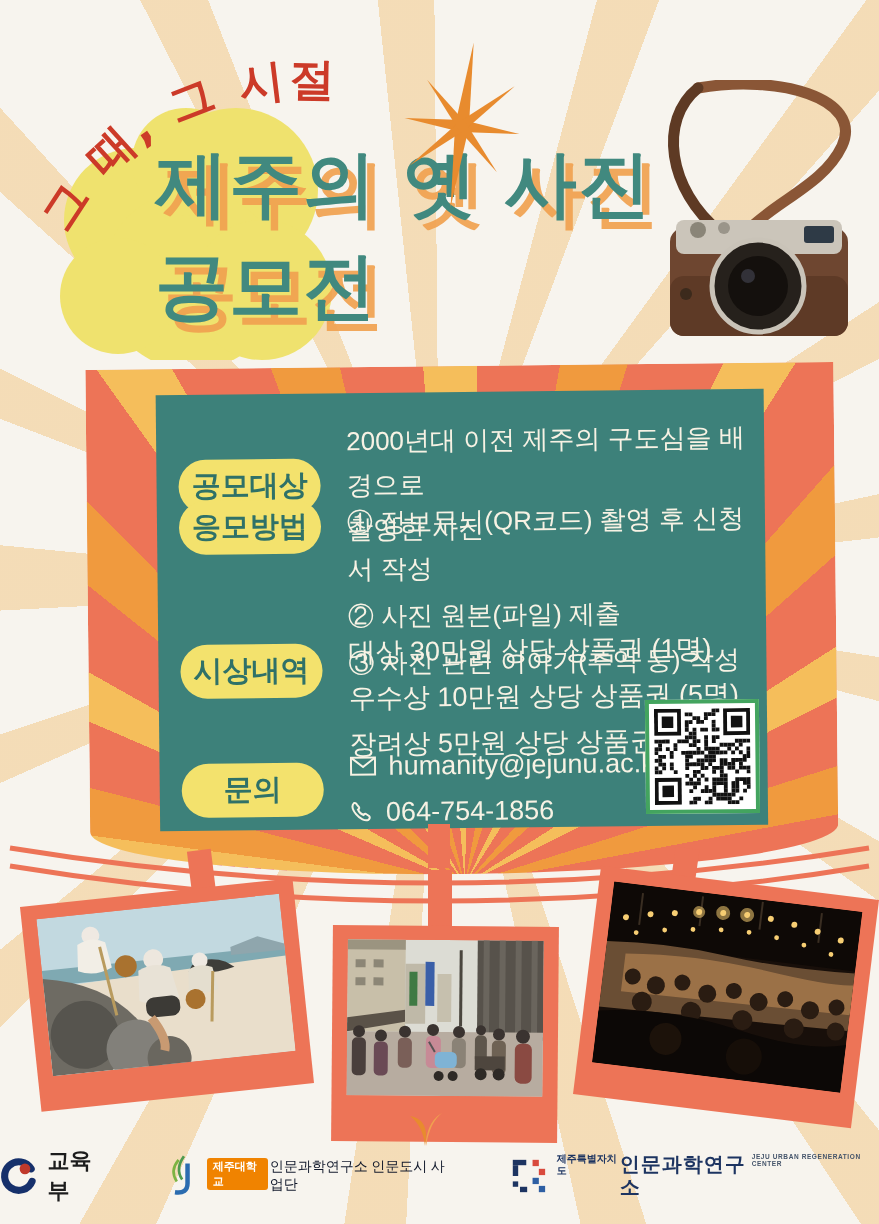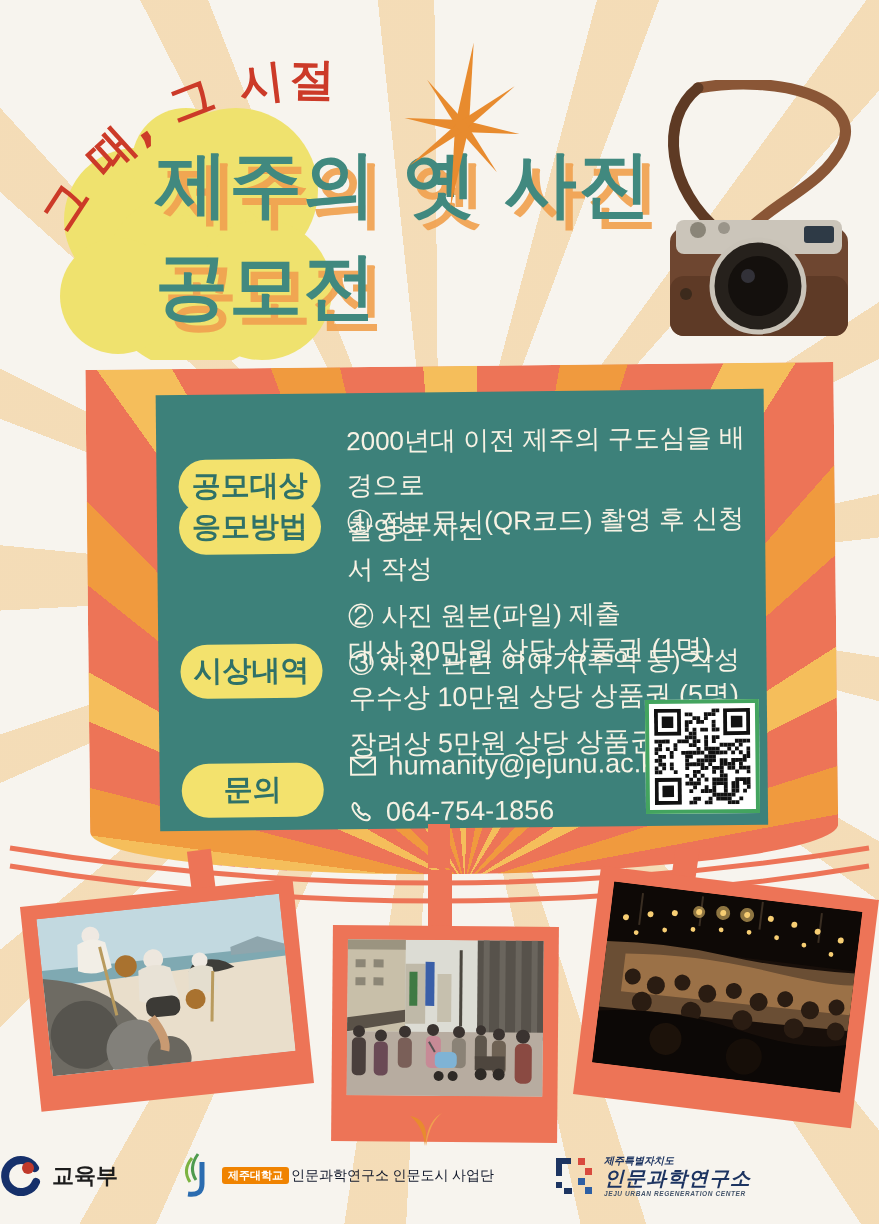--- a/index.html
+++ b/index.html
@@ -77,21 +77,21 @@
     display:flex;align-items:center;gap:60px;
   }
   .logo{display:flex;align-items:center;gap:10px;}
   .logo-text{font-size:22px;font-weight:800;color:#1c1c1c;}
   .jju-col{display:flex;flex-direction:row;gap:2px;}
   .jju-tag{
     align-self:flex-start;background:#F08300;color:#fff;font-size:11px;font-weight:700;
     padding:1px 6px;border-radius:3px;
   }
   .jju-line{font-size:14px;color:#0f172a;font-family:"Liberation Serif",serif;}
-  .urc-col{display:flex;flex-direction:column;line-height:1.15;font-style:italic;}
+  .urc-col{display:flex;flex-direction:row;line-height:1.15;}
   .urc-s{font-size:10px;color:#1D3461;font-weight:700;}
   .urc-b{font-size:20px;color:#1D3461;font-weight:800;letter-spacing:1px;}
   .urc-e{font-size:6.5px;color:#44546A;letter-spacing:.6px;font-weight:700;}
 </style>
 </head>
 <body>
 
 <div class="poster">
   <div class="bg-rays"></div>
 

